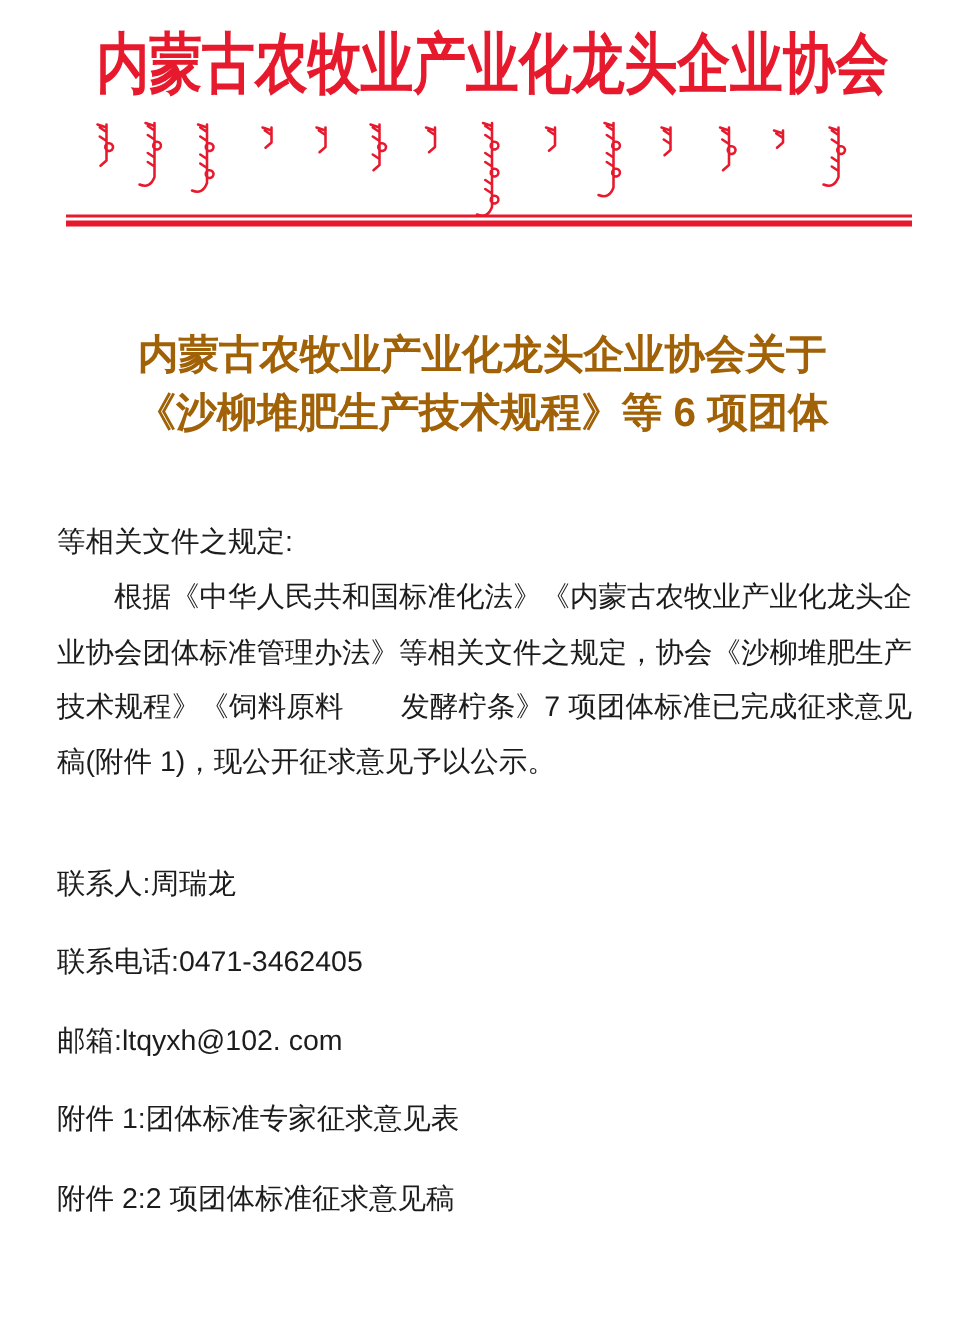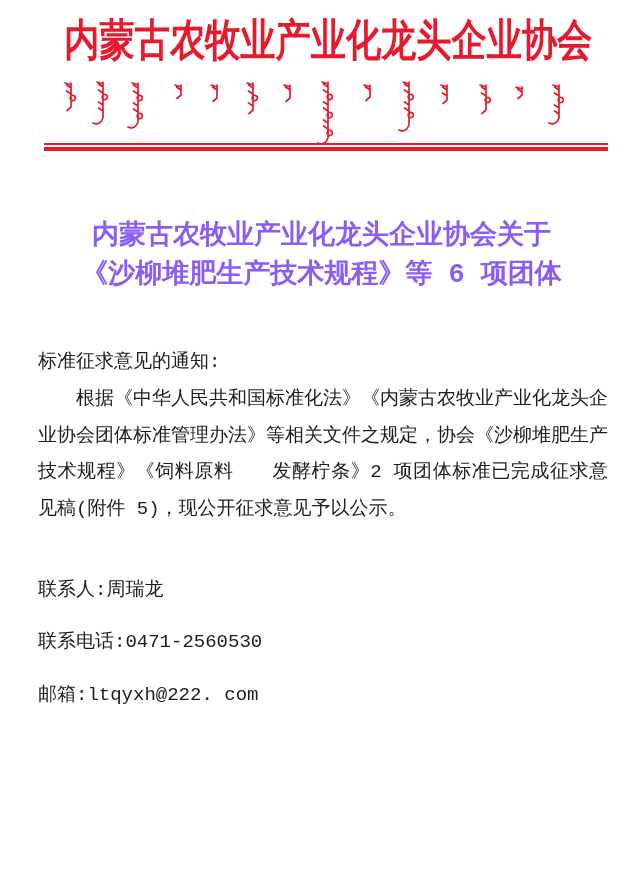--- a/index.html
+++ b/index.html
@@ -3,21 +3,21 @@
 <meta charset="utf-8">
 <style>
   html, body { margin: 0; padding: 0; background: #ffffff; }
   .page {
     position: relative;
     width: 643px;
     height: 889px;
     margin: 0 auto;
     background: #ffffff;
     overflow: hidden;
-    font-family: Liberation Mono, monospace;
+    font-family: Liberation Sans, sans-serif;
     color: #1c1c1c;
   }
   
   .org-name {
     padding-top: 16px;
     height: 54px;
     line-height: 54px;
     text-align: center;
     font-size: 44px;
     font-weight: 700;
@@ -37,21 +37,21 @@
   .rule-thin  { height: 2px; background: #e6192d; }
   .rule-gap   { height: 2px; background: transparent; }
   .rule-thick { height: 4px; background: #e6192d; }
   
   .title {
     margin: 66px 20px 0 20px;
     text-align: center;
     font-size: 27px;
     line-height: 38.5px;
     font-weight: 700;
-    color: #8b5cf6;
+    color: #a16207;
   }
   .title .line3 { letter-spacing: 4px; }
   
   .content {
     margin: 50px 35px 0 38px;
     font-size: 19px;
     line-height: 36.8px;
     text-align: justify;
   }
   .content p { margin: 0; }
@@ -122,24 +122,26 @@
     </div>
   </header>
 
   <main>
     <h1 class="title">
       <div class="line1">内蒙古农牧业产业化龙头企业协会关于</div>
       <div class="line2">《沙柳堆肥生产技术规程》等 6 项团体</div>
     </h1>
 
     <section class="content">
-      <p class="salutation">标准征求意见的通知:</p>
-      <p class="para">根据《中华人民共和国标准化法》《内蒙古农牧业产业化龙头企业协会团体标准管理办法》等相关文件之规定，协会《沙柳堆肥生产技术规程》《饲料原料　　发酵柠条》2 项团体标准已完成征求意见稿(附件 5)，现公开征求意见予以公示。</p>
+      <p class="salutation">等相关文件之规定:</p>
+      <p class="para">根据《中华人民共和国标准化法》《内蒙古农牧业产业化龙头企业协会团体标准管理办法》等相关文件之规定，协会《沙柳堆肥生产技术规程》《饲料原料　　发酵柠条》7 项团体标准已完成征求意见稿(附件 1)，现公开征求意见予以公示。</p>
     </section>
 
     <section class="contact">
       <div>联系人:周瑞龙</div>
-      <div>联系电话:0471-2560530</div>
-      <div>邮箱:ltqyxh@222. com</div>
+      <div>联系电话:0471-3462405</div>
+      <div>邮箱:ltqyxh@102. com</div>
+      <div>附件 1:团体标准专家征求意见表</div>
+      <div>附件 2:2 项团体标准征求意见稿</div>
     </section>
   </main>
 
 </div>
 
 </body></html>

